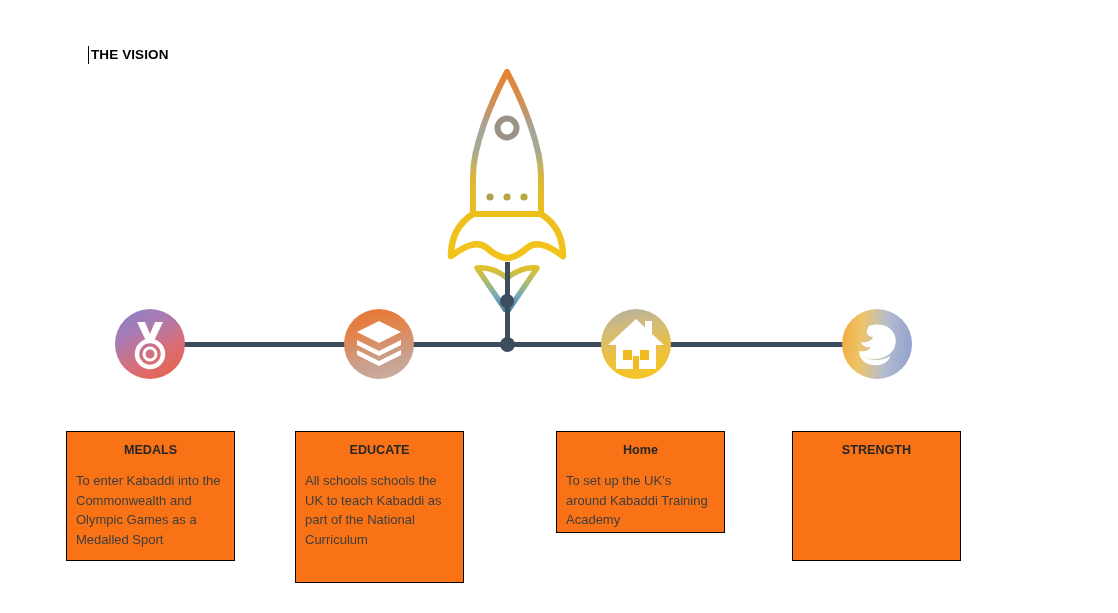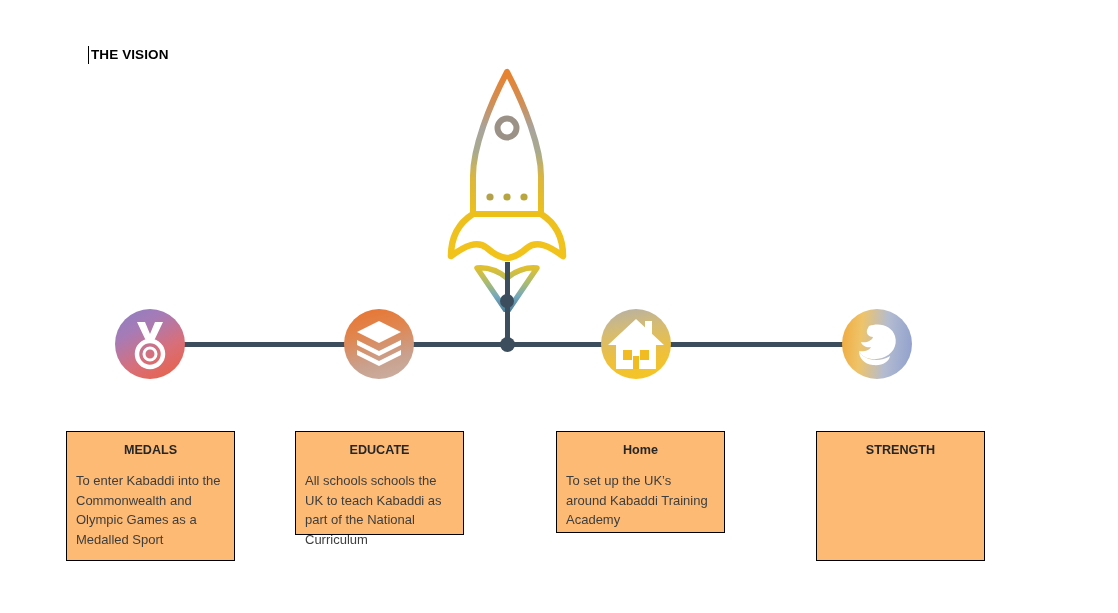--- a/index.html
+++ b/index.html
@@ -92,44 +92,44 @@
 
   #icon-medals   { left: 115px; background: linear-gradient(150deg, #8b7fc4 0%, #a77bb5 30%, #d76f7a 62%, #ec5f3f 100%); }
   #icon-educate  { left: 344px; background: linear-gradient(165deg, #e9732f 0%, #e0864f 35%, #c9a08d 70%, #cbb1a5 100%); }
   #icon-home     { left: 601px; background: linear-gradient(170deg, #b5b0a8 0%, #d6bc72 32%, #efc03a 66%, #f6c61f 100%); }
   #icon-strength { left: 842px; background: linear-gradient(95deg, #f0a93c 0%, #eec46a 28%, #b4bcd0 62%, #8f9fce 100%); }
 
   
   .info-box {
     position: absolute;
     border: 1.4px solid #000000;
-    background: #fdba74;
+    background: #f97316;
     box-sizing: border-box;
     top: 431px;
     padding-top: 9px;
   }
   .box-title {
     font-size: 12.6px;
     font-weight: bold;
     color: #262626;
     text-align: center;
     line-height: 19px;
     margin-bottom: 11px;
   }
   .box-body {
     font-size: 13px;
     color: #3e3e3e;
     line-height: 19.6px;
     padding: 0 9px;
   }
 
   #box-medals   { left: 66px;  width: 169px; height: 130px; }
-  #box-educate  { left: 295px; width: 169px; height: 104px; }
+  #box-educate  { left: 295px; width: 169px; height: 152px; }
   #box-home     { left: 556px; width: 169px; height: 102px; }
-  #box-strength { left: 816px; width: 169px; height: 130px; }
+  #box-strength { left: 792px; width: 169px; height: 130px; }
 </style>
 </head>
 <body>
 
 <div id="canvas">
 
   <div id="title-wrap">
     <div id="text-caret"></div>
     <div id="page-title">THE VISION</div>
   </div>

